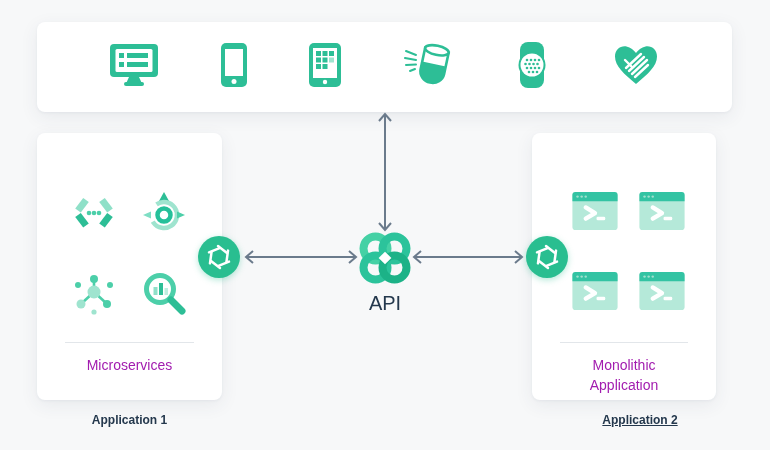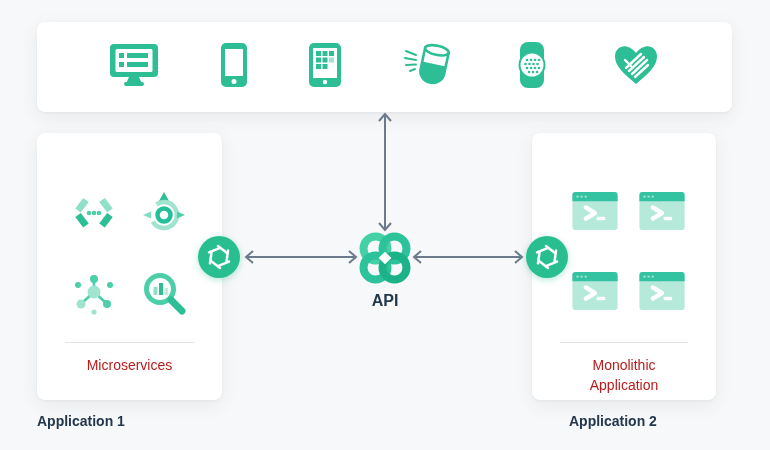--- a/index.html
+++ b/index.html
@@ -18,40 +18,40 @@
     left:37px;top:22px;width:695px;height:90px;
     display:flex;align-items:center;justify-content:space-between;
     padding:0 72px;box-sizing:border-box;
   }
   .panel-left{left:37px;top:133px;width:185px;height:267px;}
   .panel-right{left:532px;top:133px;width:184px;height:267px;}
   .p-icon{position:absolute;transform:translate(-50%,-50%);}
   .divider{position:absolute;left:28px;right:28px;top:209px;height:1px;background:#e2e6ea;}
   .panel-label{
     position:absolute;left:8px;right:8px;top:222px;
-    text-align:center;color:#b91c1c;font-size:14px;line-height:1.45;
+    text-align:center;color:#a21caf;font-size:14px;line-height:1.45;
   }
   .caption{
-    position:absolute;width:185px;top:413px;
-    color:#24384d;font-size:14px;font-weight:bold;
+    position:absolute;width:185px;text-align:center;top:413px;
+    color:#24384d;font-size:12px;font-weight:bold;
   }
   .caption-1{left:37px;}
-  .caption-2{left:569px;width:184px;}
+  .caption-2{left:548px;width:184px;text-decoration:underline;}
   .gateway{
     position:absolute;width:42px;height:42px;border-radius:50%;
     background:#29be90;display:flex;align-items:center;justify-content:center;
     box-shadow:0 2px 6px rgba(41,190,144,.35);
   }
   .gw-left{left:198px;top:236px;}
   .gw-right{left:526px;top:236px;}
   .arrow{position:absolute;}
   .api-logo{position:absolute;left:356px;top:229px;}
   .api-title{
     position:absolute;left:300px;top:290px;width:170px;text-align:center;
-    color:#24384d;font-size:16px;font-weight:bold;line-height:1.35;
+    color:#24384d;font-size:20px;font-weight:normal;line-height:1.35;
   }
 </style>
 </head>
 <body>
 
 <div class="stage">
 
   <div class="card top-bar">
 
     <span>

